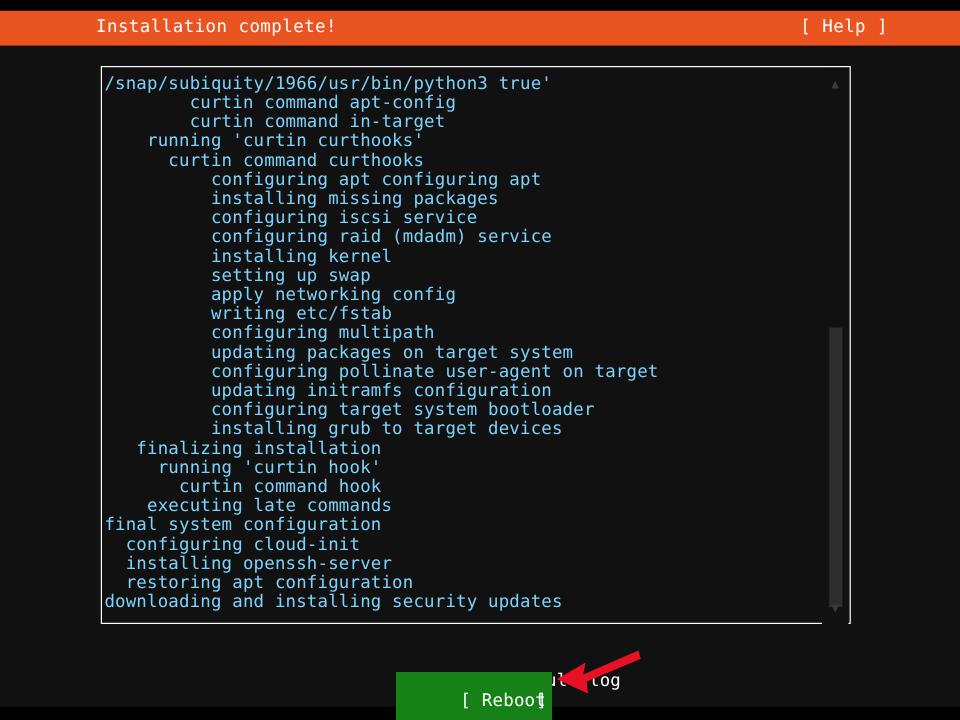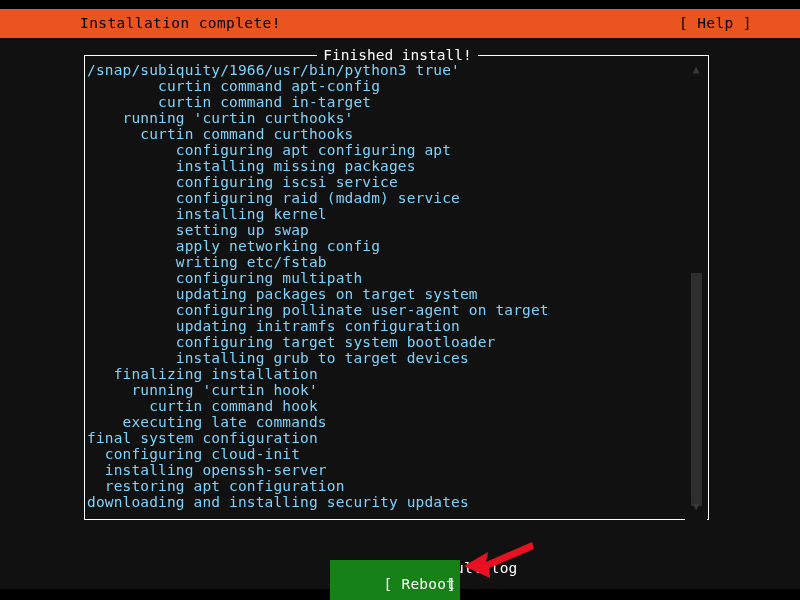--- a/index.html
+++ b/index.html
@@ -33,34 +33,34 @@
   }
 
   
   .header {
     position: absolute;
     left: 0;
     top: 9px;
     width: 800px;
     height: 29px;
     background: #e95420;
-    color: #000000;
+    color: #ffffff;
     font-size: 14.5px;
     line-height: 29px;
     letter-spacing: 0.4px;
   }
   .header .title {
     position: absolute;
     left: 80px;
     top: 0;
     white-space: pre;
   }
   .header .help {
     position: absolute;
-    right: 48px;
+    right: 60px;
     top: 0;
     white-space: pre;
   }
 
   
   .logframe {
     position: absolute;
     left: 84px;
     top: 55px;
     width: 625px;
@@ -184,21 +184,20 @@
 
   <div class="term-bg"></div>
 
   <div class="header">
     <div class="title">Installation complete!</div>
     <div class="help">[ Help ]</div>
   </div>
 
   <div class="logframe">
 
-    <div class="frame-title"><span>Finished install!</span></div>
 
     <div class="log-lines" id="log-lines"><div class="ln">/snap/subiquity/1966/usr/bin/python3 true'</div><div class="ln">        curtin command apt-config</div><div class="ln">        curtin command in-target</div><div class="ln">    running 'curtin curthooks'</div><div class="ln">      curtin command curthooks</div><div class="ln">          configuring apt configuring apt</div><div class="ln">          installing missing packages</div><div class="ln">          configuring iscsi service</div><div class="ln">          configuring raid (mdadm) service</div><div class="ln">          installing kernel</div><div class="ln">          setting up swap</div><div class="ln">          apply networking config</div><div class="ln">          writing etc/fstab</div><div class="ln">          configuring multipath</div><div class="ln">          updating packages on target system</div><div class="ln">          configuring pollinate user-agent on target</div><div class="ln">          updating initramfs configuration</div><div class="ln">          configuring target system bootloader</div><div class="ln">          installing grub to target devices</div><div class="ln">   finalizing installation</div><div class="ln">     running 'curtin hook'</div><div class="ln">       curtin command hook</div><div class="ln">    executing late commands</div><div class="ln">final system configuration</div><div class="ln">  configuring cloud-init</div><div class="ln">  installing openssh-server</div><div class="ln">  restoring apt configuration</div><div class="ln">downloading and installing security updates</div></div>
 
     <div class="scrollbar">
       <div class="sb-arrow up">▲</div>
       <div class="sb-thumb"></div>
       <div class="sb-arrow down">▼</div>
     </div>
   </div>
 

